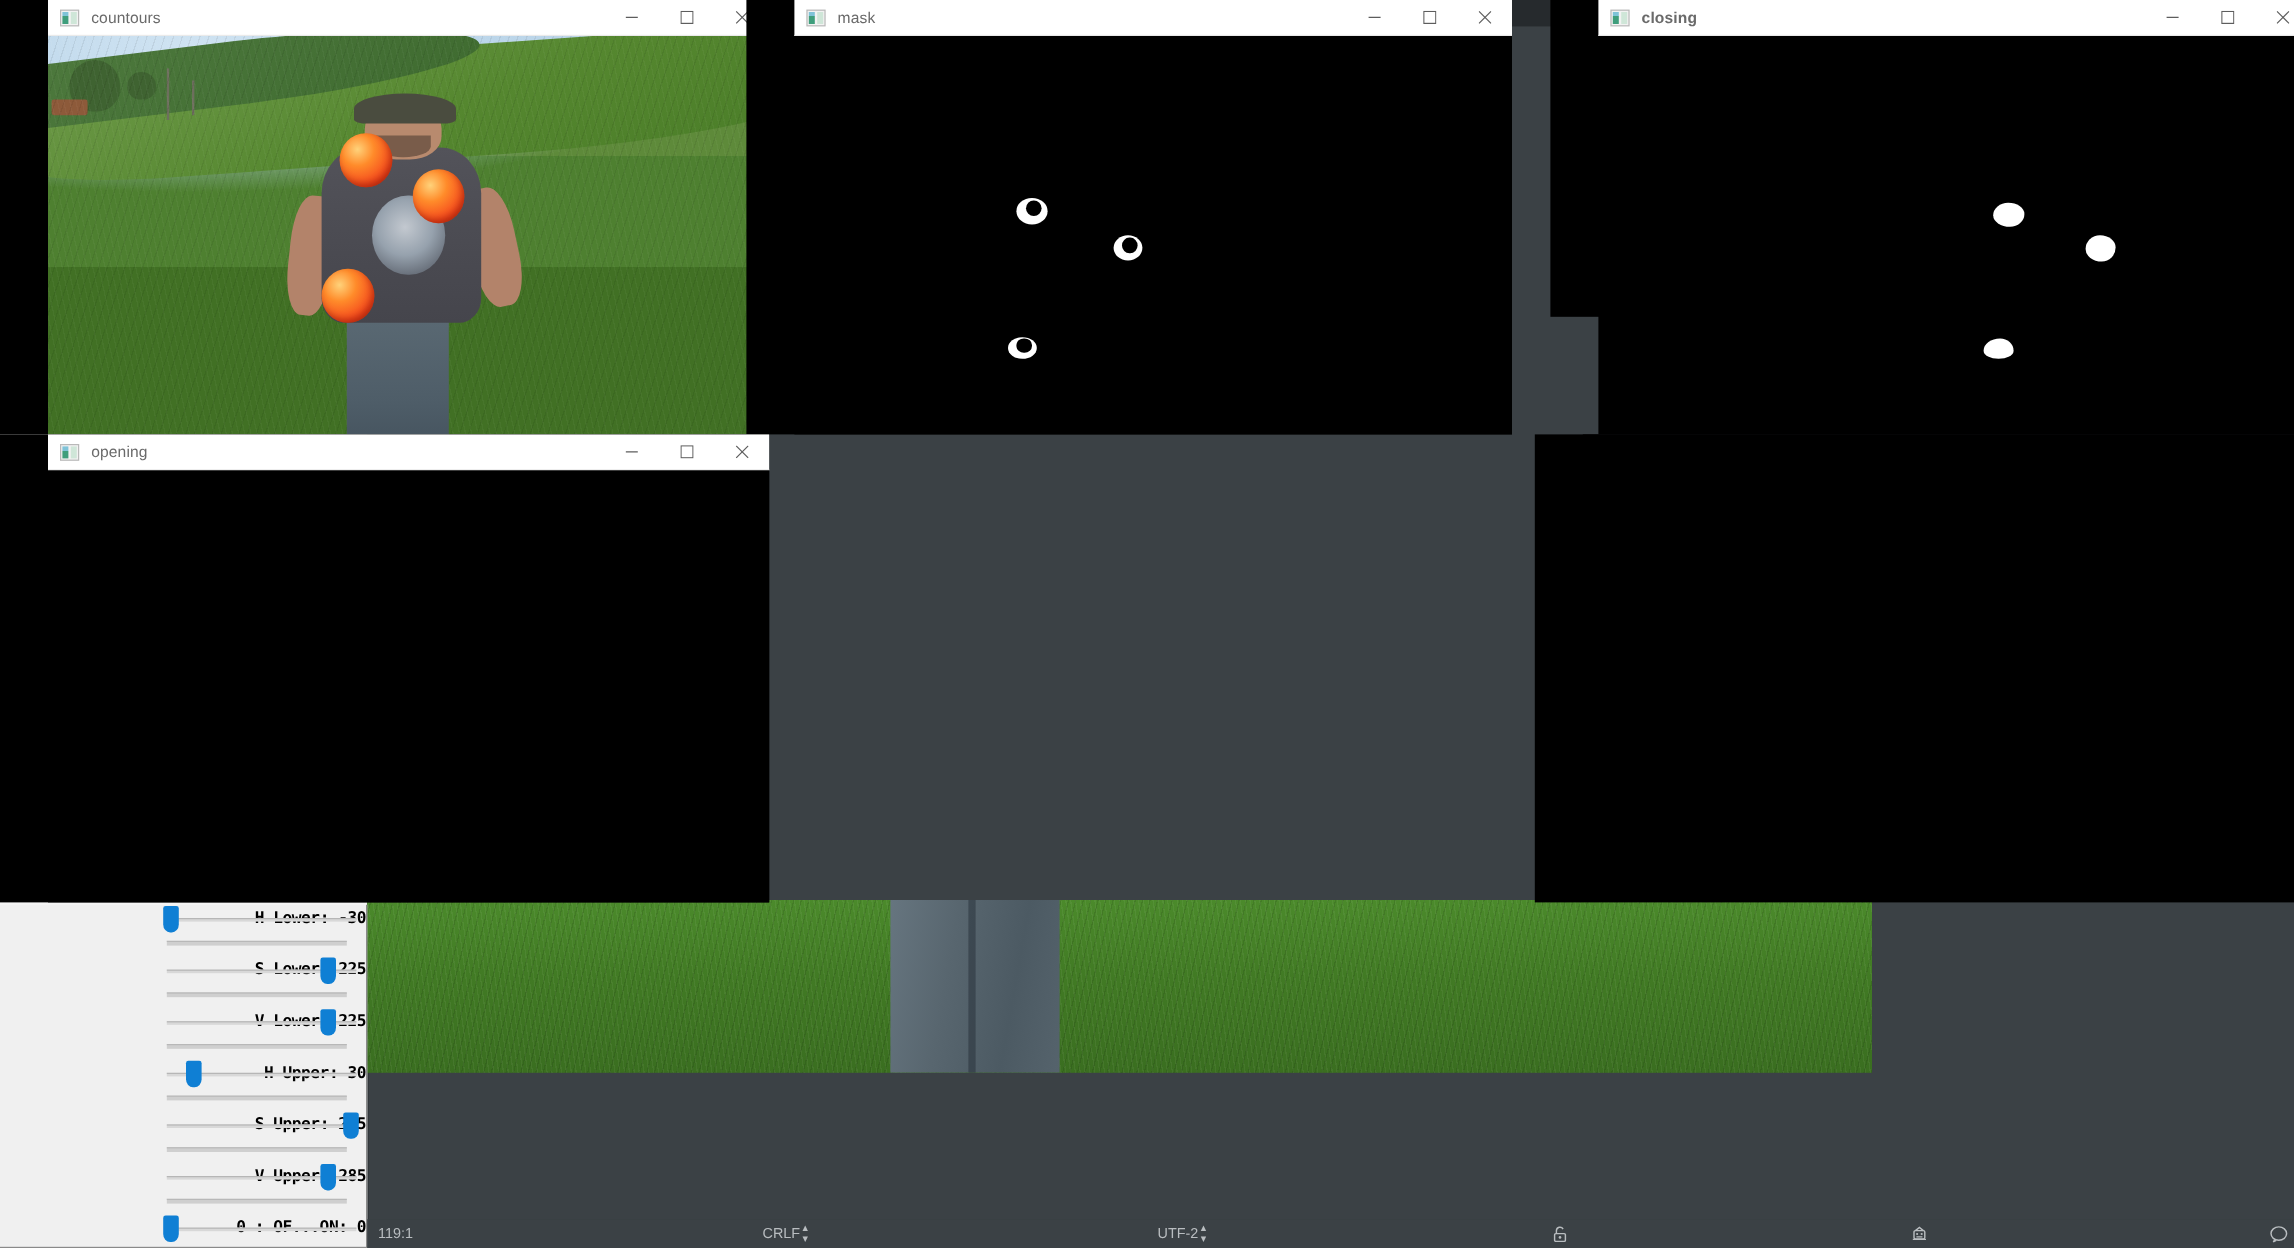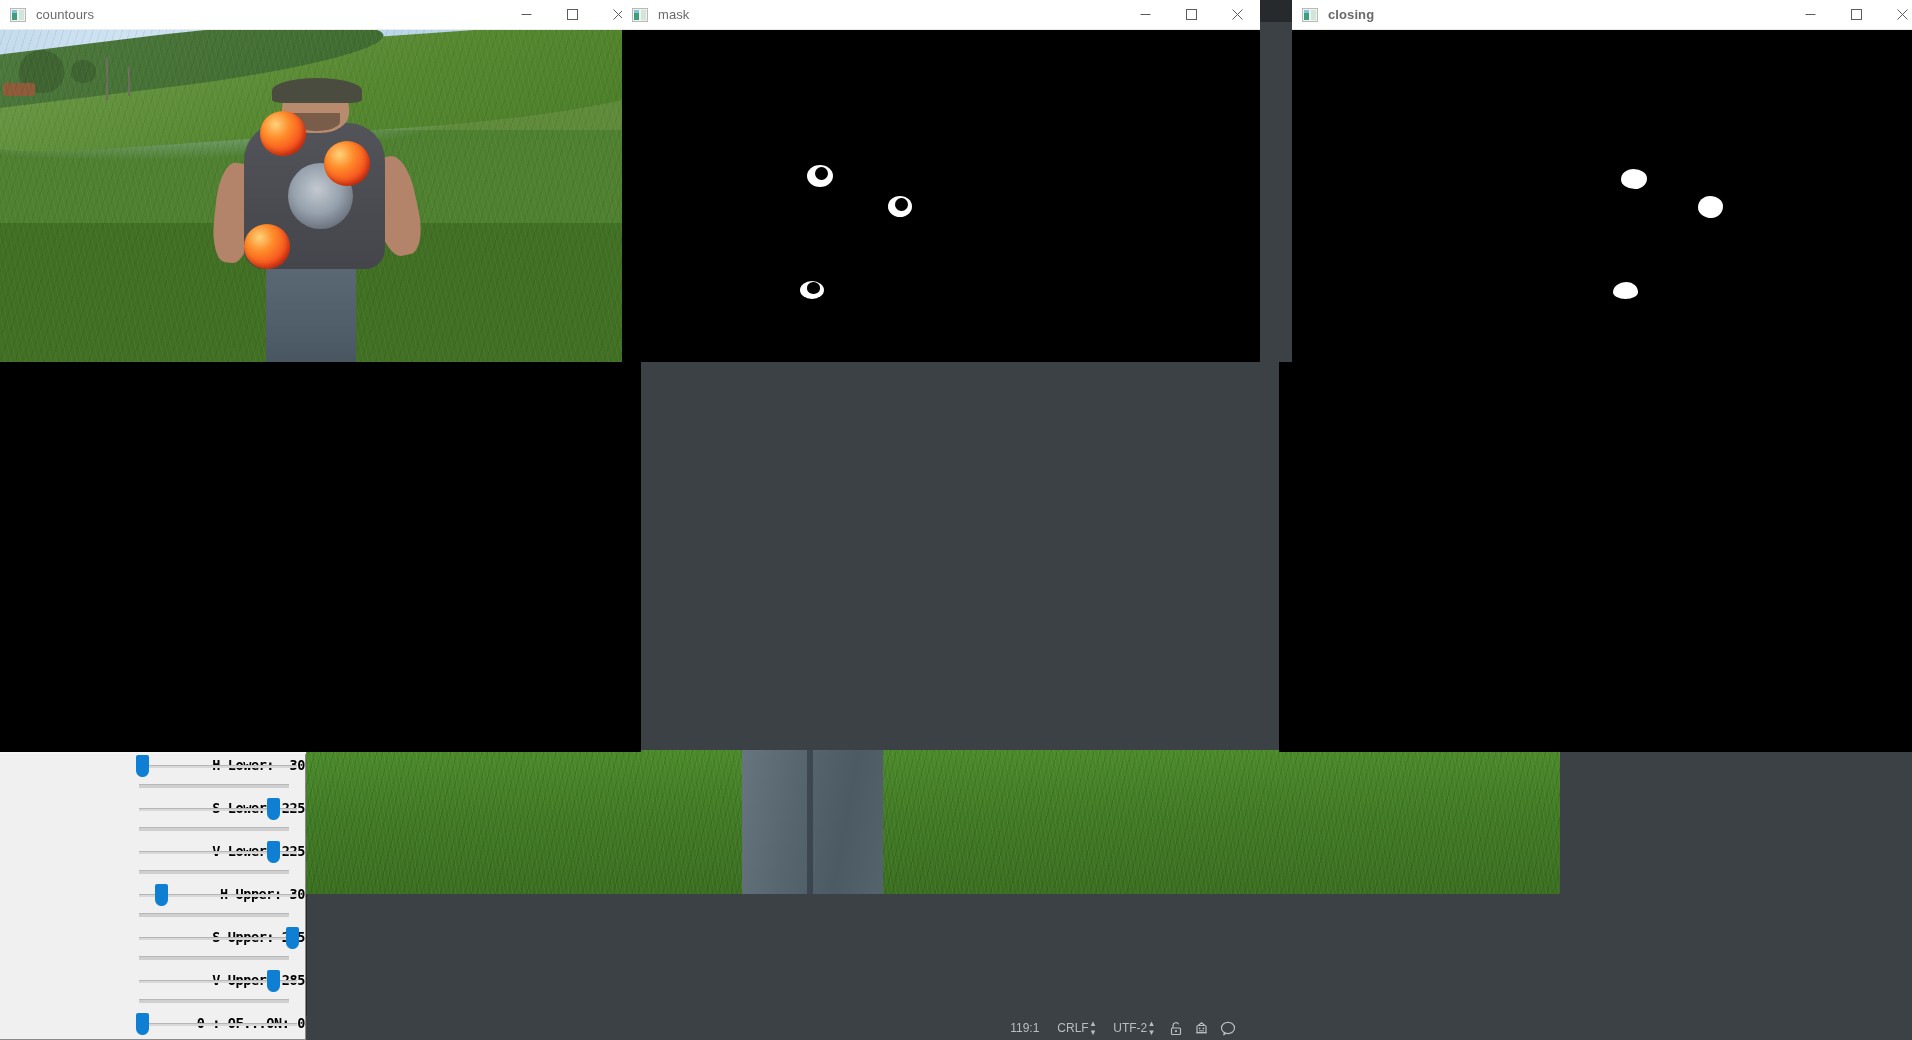--- a/index.html
+++ b/index.html
@@ -24,21 +24,21 @@
   .editor-top-dark {
     position: absolute; left: 306px; top: 0; width: 1606px; height: 1016px;
     background: #262a2d;
   }
   .editor-body {
     position: absolute; left: 307px; top: 22px; width: 1605px; height: 994px;
     background: #3b4145;
   }
 
   
-  .cvwin { position: absolute; background: #000; }
+  .cvwin { position: absolute; background: #000; padding-left: 40px; }
   .cvwin .titlebar {
     position: relative;
     height: 30px;
     background: #ffffff;
     display: flex; align-items: center;
     border-bottom: 1px solid #eaeaea;
   }
   .cvwin.focused .titlebar { background: #5f6b7c; }
   .titlebar .winicon {
     width: 16px; height: 14px;
@@ -231,22 +231,22 @@
     position: absolute; left: 139px; right: 16px; top: 30px;
     height: 4px;
     background: #cfcfcf;
     border-top: 1px solid #b8b8b8;
   }
 
   
   .statusbar {
     position: absolute; left: 306px; bottom: 0; width: 1606px; height: 24px;
     background: #3b4145;
-    display: flex; align-items: center; justify-content: center;
-    color: #b9bdc0; font-size: 12px; padding-left: 24px;
+    display: flex; align-items: center; justify-content: space-between;
+    color: #b9bdc0; font-size: 12px;
   }
   .statusbar .sbitem {
     padding: 0 9px; white-space: nowrap; display: flex; align-items: center; gap: 2px;
   }
   .statusbar .sbicon {
     width: 26px; height: 24px;
     display: flex; align-items: center; justify-content: center;
   }
   .statusbar svg { display: block; }
   .sb-spin { font-size: 9px; line-height: 1; }
@@ -370,20 +370,42 @@
       </span>
     </div>
     <div class="canvas" style="height:332px;">
       <div class="blob solid" style="left:329px; top:139px; width:26px; height:20px;"></div>
       <div class="blob solid" style="left:406px; top:166px; width:25px; height:22px;"></div>
       <div class="blob flat" style="left:321px; top:252px; width:25px; height:17px;"></div>
     </div>
   </div>
 
   <div class="cvwin" style="left:0px; top:362px; width:641px; height:390px;">
+    <div class="titlebar">
+      <span class="winicon"></span>
+      <span class="wintitle">opening</span>
+      <span class="ctrls">
+        <span class="ctrl">
+          <svg width="11" height="11" viewBox="0 0 11 11">
+              <line x1="0.5" y1="5.5" x2="10.5" y2="5.5" stroke="currentColor" stroke-width="1"></line>
+            </svg>
+        </span>
+        <span class="ctrl">
+          <svg width="11" height="11" viewBox="0 0 11 11">
+              <rect x="0.5" y="0.5" width="10" height="10" fill="none" stroke="currentColor" stroke-width="1"></rect>
+            </svg>
+        </span>
+        <span class="ctrl">
+          <svg width="11" height="11" viewBox="0 0 11 11">
+              <line x1="0.5" y1="0.5" x2="10.5" y2="10.5" stroke="currentColor" stroke-width="1"></line>
+              <line x1="10.5" y1="0.5" x2="0.5" y2="10.5" stroke="currentColor" stroke-width="1"></line>
+            </svg>
+        </span>
+      </span>
+    </div>
     <div class="canvas" style="height:360px;">
       
       
       
     </div>
   </div>
 
 
   <div class="cvwin focused" style="left:1279px; top:362px; width:633px; height:390px;">
     <div class="canvas" style="height:360px;">

